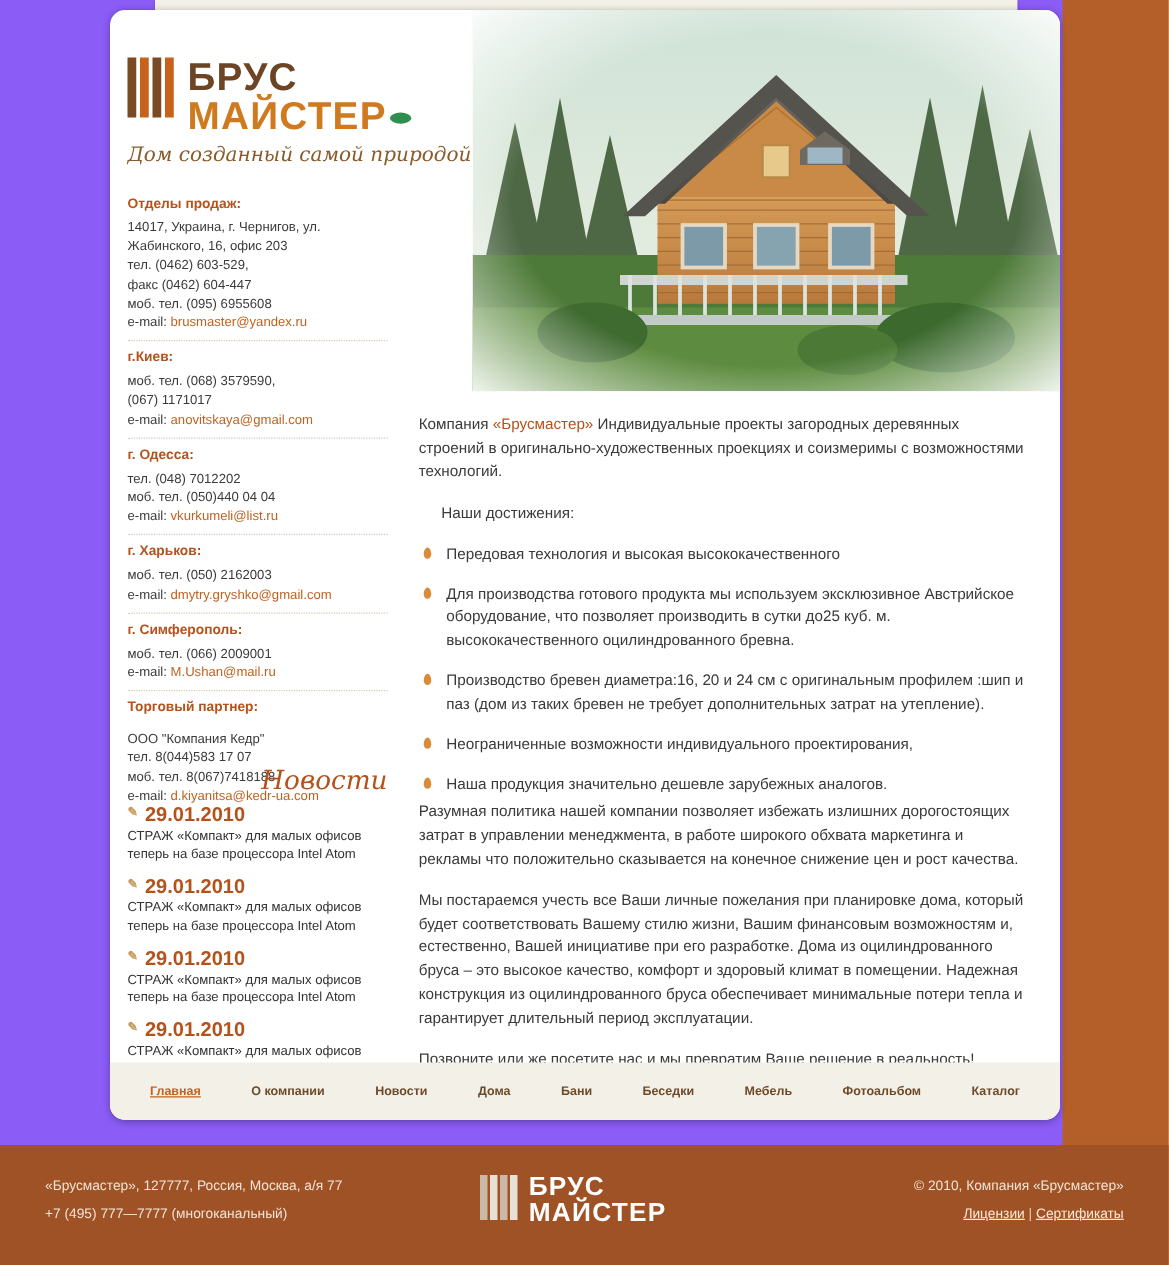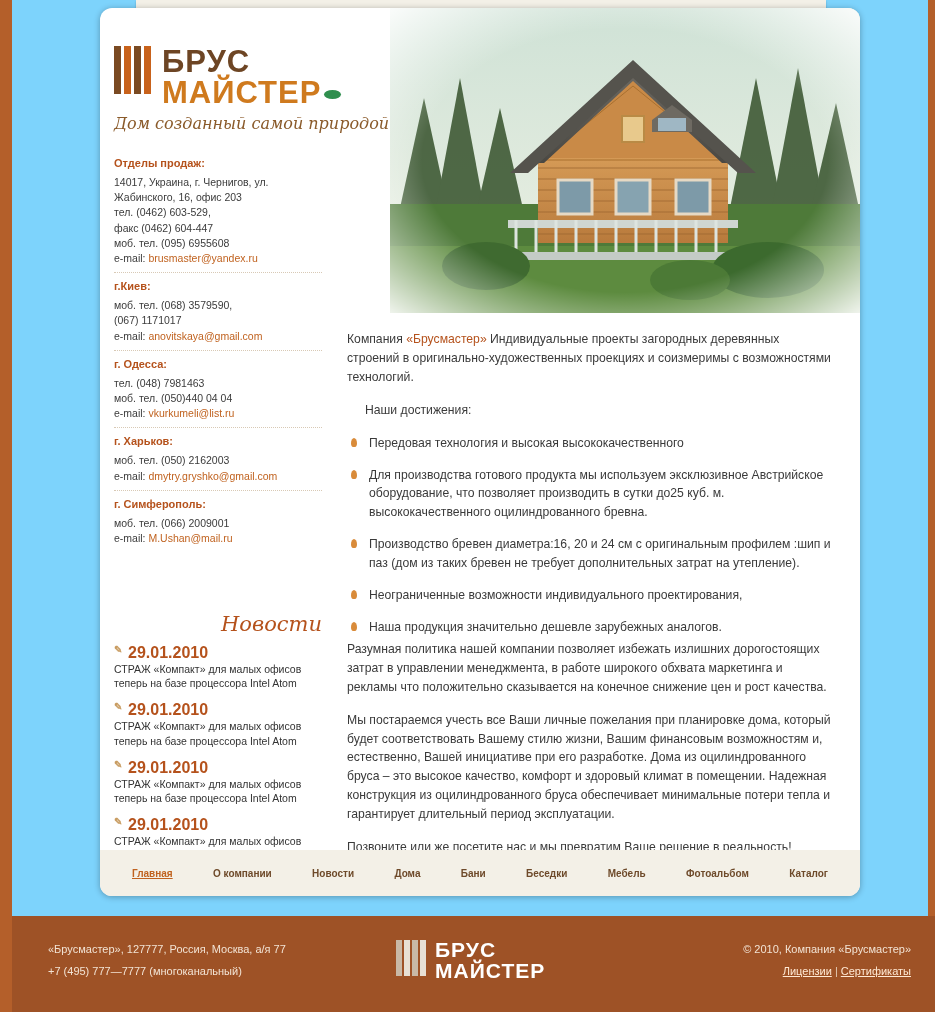--- a/index.html
+++ b/index.html
@@ -5,24 +5,23 @@
   * { box-sizing: border-box; }
   html, body { margin:0; padding:0; }
   body {
     width:935px; height:1012px;
     font-family:"Liberation Sans", sans-serif;
     background:#b5seb; background:#b45f2a;
     overflow:hidden;
   }
   .page {
     position:relative;
-    width:916px; height:1012px;
+    width:850px; height:1012px;
     background:linear-gradient(to bottom, #bb6a33 0px, #b1seb 0px);
-    background-color:#7dd3fc;
-    margin-left:12px;
+    background-color:#8b5cf6;
   }
   
   .topnav {
     position:absolute; top:0; left:124px; width:690px; height:33px;
     background:#f3f0e7;
     border-bottom-left-radius:10px; border-bottom-right-radius:10px;
     box-shadow:0 1px 2px rgba(0,0,0,.25);
     display:flex; align-items:center; justify-content:space-between;
     padding:0 18px;
   }
@@ -268,37 +267,45 @@
 
         <div class="blk">
           <div class="hd">г.Киев:</div>
           <div>моб. тел. (068) 3579590,</div>
           <div>(067) 1171017</div>
           <div><span>e-mail: </span><a href="#">anovitskaya@gmail.com</a></div>
         </div>
 
         <div class="blk">
           <div class="hd">г. Одесса:</div>
-          <div>тел. (048) 7981463</div>
+          <div>тел. (048) 7012202</div>
           <div>моб. тел. (050)440 04 04</div>
           <div><span>e-mail: </span><a href="#">vkurkumeli@list.ru</a></div>
         </div>
 
         <div class="blk">
           <div class="hd">г. Харьков:</div>
           <div>моб. тел. (050) 2162003</div>
           <div><span>e-mail: </span><a href="#">dmytry.gryshko@gmail.com</a></div>
         </div>
 
         <div class="blk">
           <div class="hd">г. Симферополь:</div>
           <div>моб. тел. (066) 2009001</div>
           <div><span>e-mail: </span><a href="#">M.Ushan@mail.ru</a></div>
         </div>
 
+        <div class="blk">
+          <div class="hd">Торговый партнер:</div>
+          <div style="height:6px"></div>
+          <div>ООО "Компания Кедр"</div>
+          <div>тел. 8(044)583 17 07</div>
+          <div>моб. тел. 8(067)7418188</div>
+          <div><span>e-mail: </span><a href="#">d.kiyanitsa@kedr-ua.com</a></div>
+        </div>
 
       </div>
 
       <div class="news-title">Новости</div>
       <div class="news-list">
         <div class="news-item">
           <div class="news-date">29.01.2010</div>
           <div class="news-text">СТРАЖ «Компакт» для малых офисов теперь на базе процессора Intel Atom</div>
         </div>
         <div class="news-item">

